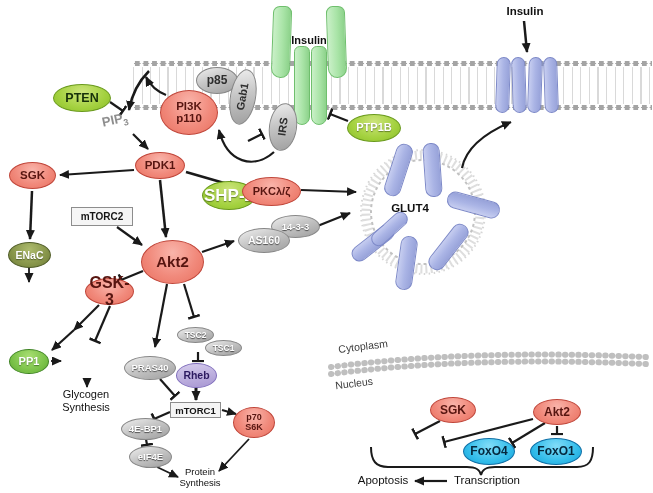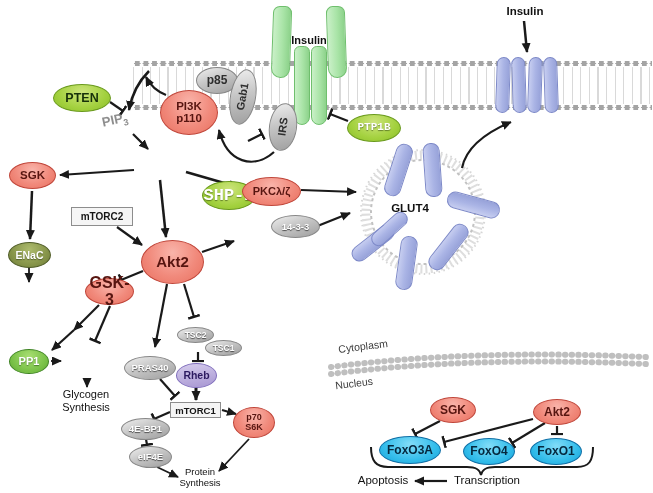--- a/index.html
+++ b/index.html
@@ -5,21 +5,21 @@
   html,body{margin:0;padding:0;background:#fff;}
   #stage{position:relative;width:653px;height:493px;background:#ffffff;overflow:hidden;
          font-family:"Liberation Sans",sans-serif;}
   .node{position:absolute;display:flex;align-items:center;justify-content:center;
         border-radius:50%;font-weight:bold;text-align:center;white-space:pre-line;
         line-height:1.02;box-sizing:border-box;z-index:3;}
   .salmon{background:radial-gradient(ellipse at 50% 28%,#f9b4aa 0%,#f18a7c 55%,#e96f5e 100%);
           border:1.6px solid #c0463a;color:#571510;}
   .green{background:radial-gradient(ellipse at 50% 28%,#cce47c 0%,#a3d13e 60%,#8abc29 100%);
          border:1.6px solid #6a9a1d;color:#17310a;}
-  .wt{color:#ffffff !important;text-shadow:0 1px 1px rgba(40,60,10,.55);font-family:Liberation Mono, monospace;}
+  .wt{color:#ffffff !important;text-shadow:0 1px 1px rgba(40,60,10,.55);}
   .olive{background:radial-gradient(ellipse at 50% 28%,#adbb6d 0%,#87954a 60%,#6e7c38 100%);
          border:1.6px solid #4f5c26;color:#fff;text-shadow:0 1px 1px rgba(30,40,10,.5);}
   .ltgreen{background:radial-gradient(ellipse at 50% 28%,#a8de72 0%,#7cc34a 60%,#61aa34 100%);
          border:1.6px solid #3f8424;color:#fff;text-shadow:0 1px 1px rgba(20,60,10,.5);}
   .gray{background:linear-gradient(160deg,#efefef 0%,#c6c6c6 45%,#9e9e9e 100%);
         border:1.5px solid #878787;color:#2e2e2e;}
   .gwt{color:#fdfdfd;text-shadow:0 1px 1px rgba(40,40,40,.75);}
   .purple{background:linear-gradient(170deg,#d6cdec 0%,#a796d2 100%);
         border:1.5px solid #7e6cbb;color:#2c1a60;}
   .cyan{background:radial-gradient(ellipse at 50% 28%,#82ddf8 0%,#34bdeb 60%,#17a3d7 100%);
@@ -141,23 +141,25 @@
   <div class="pip"><span>PIP</span><sub>3</sub></div>
   <div class="node salmon" style="left:160px;top:90px;width:58px;height:45px;font-size:11.5px;">PI3K
 p110</div>
   <div class="node gray" style="left:196px;top:67px;width:42px;height:27px;font-size:12px;">p85</div>
   <div class="node gray" style="left:230px;top:69px;width:26px;height:56px;font-size:11px;transform:rotate(10deg);"><span class="vert">Gab1</span></div>
   <div class="node gray" style="left:269px;top:103px;width:28px;height:48px;font-size:11px;transform:rotate(8deg);"><span class="vert">IRS</span></div>
   <div class="node green wt" style="left:202px;top:133px;width:54px;height:29px;font-size:17px;margin-top:48px;">SHP-2</div>
   <div class="node green wt" style="left:347px;top:114px;width:54px;height:28px;font-size:11px;">PTP1B</div>
 
   <div class="node salmon" style="left:9px;top:162px;width:47px;height:27px;font-size:11.5px;">SGK</div>
+  <div class="node salmon" style="left:135px;top:152px;width:50px;height:27px;font-size:11.5px;">PDK1</div>
   <div class="box" style="left:71px;top:207px;width:62px;height:19px;font-size:10px;">mTORC2</div>
   <div class="node salmon" style="left:242px;top:177px;width:59px;height:29px;font-size:11px;">PKCλ/ζ</div>
   <div class="node gray gwt" style="left:271px;top:215px;width:49px;height:23px;font-size:9.5px;">14-3-3</div>
+  <div class="node gray gwt" style="left:238px;top:228px;width:52px;height:25px;font-size:10.5px;">AS160</div>
   <div class="node salmon" style="left:141px;top:240px;width:63px;height:44px;font-size:15px;">Akt2</div>
 
   <div class="node olive" style="left:8px;top:242px;width:43px;height:26px;font-size:10.5px;">ENaC</div>
 
   <div class="node salmon" style="left:85px;top:278px;width:49px;height:27px;font-size:16px;">GSK-3</div>
   <div class="node ltgreen" style="left:9px;top:349px;width:40px;height:25px;font-size:11px;">PP1</div>
   <div class="lbl" style="left:50px;top:388px;width:72px;font-size:11px;line-height:1.2;">Glycogen
 Synthesis</div>
 
   <div class="node gray gwt" style="left:124px;top:356px;width:52px;height:24px;font-size:9.5px;">PRAS40</div>
@@ -169,19 +171,18 @@
   <div class="node gray gwt" style="left:129px;top:446px;width:43px;height:22px;font-size:9.5px;">eIF4E</div>
   <div class="node salmon" style="left:233px;top:407px;width:42px;height:31px;font-size:9px;">p70
 S6K</div>
   <div class="lbl" style="left:169px;top:466px;width:62px;font-size:9.5px;line-height:1.2;">Protein
 Synthesis</div>
 
   <div class="lbl" style="left:330px;top:340px;width:66px;font-size:10.5px;transform:rotate(-7deg);color:#3c3c3c;">Cytoplasm</div>
   <div class="lbl" style="left:327px;top:377px;width:54px;font-size:10.5px;transform:rotate(-7deg);color:#3c3c3c;">Nucleus</div>
   <div class="node salmon" style="left:430px;top:397px;width:46px;height:26px;font-size:12px;">SGK</div>
   <div class="node salmon" style="left:533px;top:399px;width:48px;height:26px;font-size:12px;">Akt2</div>
-  <div class="node cyan" style="left:379px;top:436px;width:62px;height:28px;font-size:12px;">FoxO3A</div>
   <div class="node cyan" style="left:463px;top:438px;width:52px;height:27px;font-size:12px;">FoxO4</div>
   <div class="node cyan" style="left:530px;top:438px;width:52px;height:27px;font-size:12px;">FoxO1</div>
   <div class="lbl" style="left:353px;top:474px;width:60px;font-size:11.5px;">Apoptosis</div>
   <div class="lbl" style="left:448px;top:474px;width:78px;font-size:11.5px;">Transcription</div>
 
 </div>
 
 </body></html>

